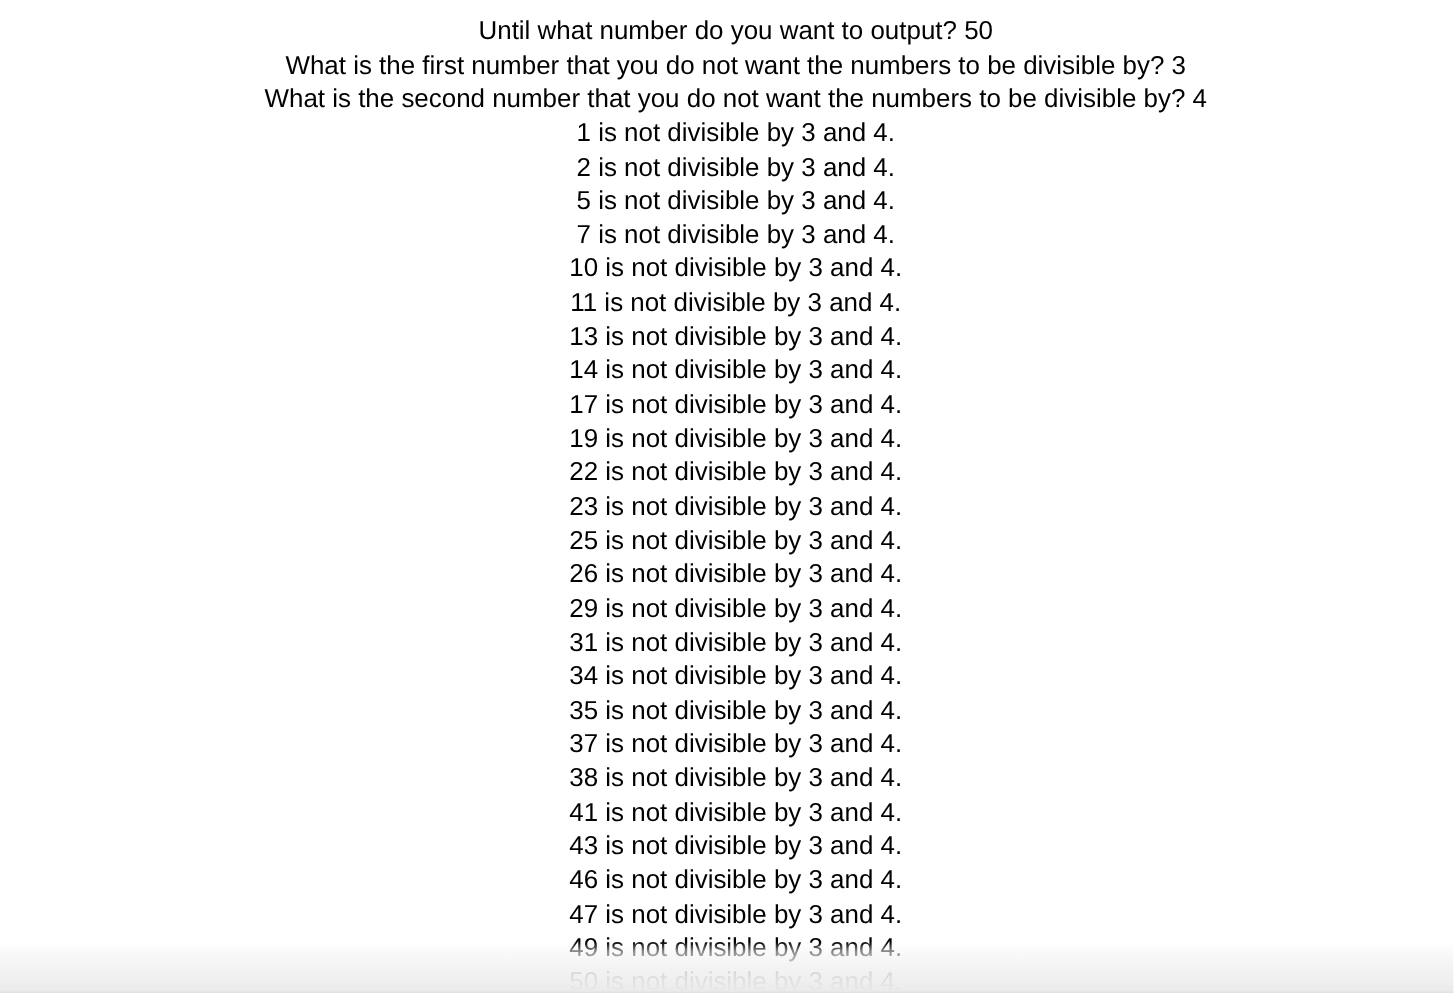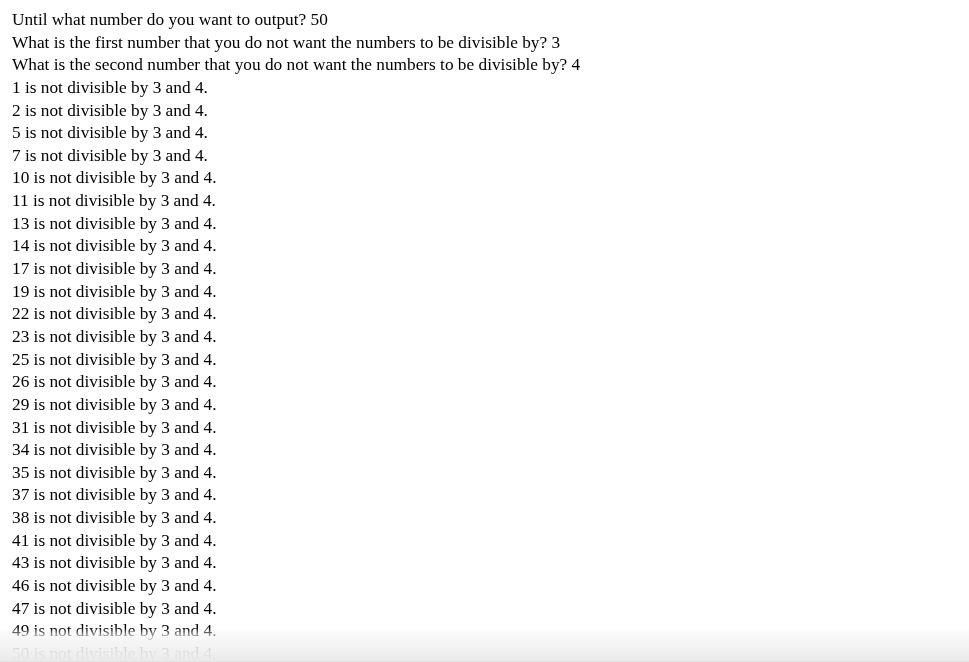--- a/index.html
+++ b/index.html
@@ -30,21 +30,22 @@
     font-size: 17.3px;
     line-height: 22.65px;
     color: #000000;
     white-space: pre;
     letter-spacing: 0px;
     -webkit-font-smoothing: none;
   }
   .console-line {
     white-space: pre;
     height: 22.65px;
-    font-family: Liberation Serif, serif;
+    font-family: Liberation Sans, sans-serif;
+    text-align: center;
   }
   
   #bottom-chrome-band {
     position: absolute;
     left: 0;
     right: 0;
     bottom: 0;
     height: 34px;
     background: linear-gradient(to bottom,
                 rgba(250,250,250,0.0) 0%,

